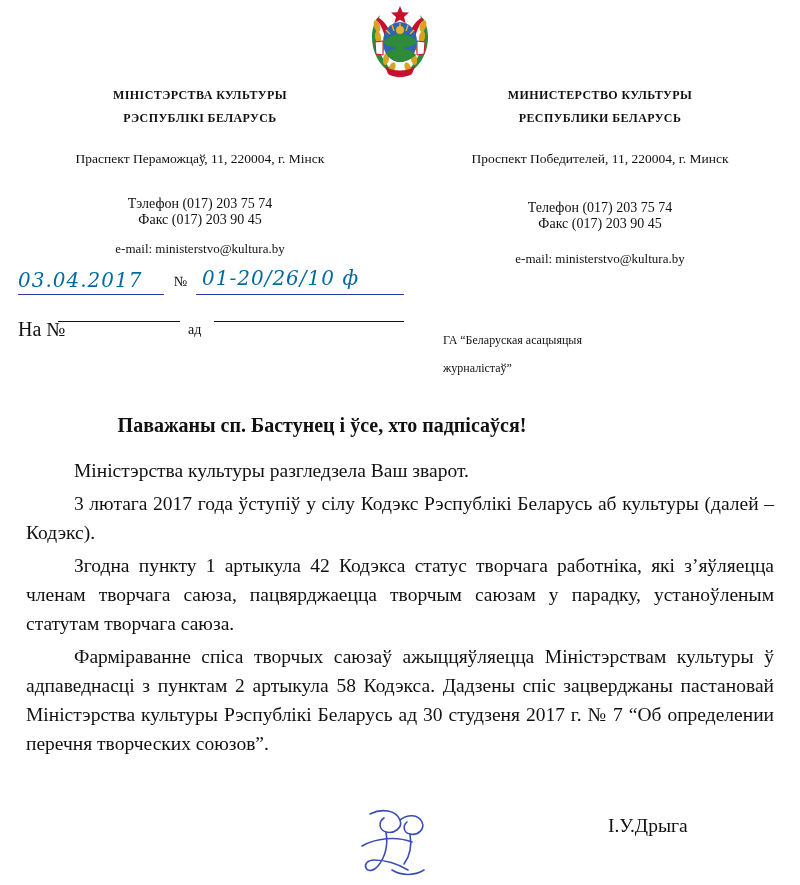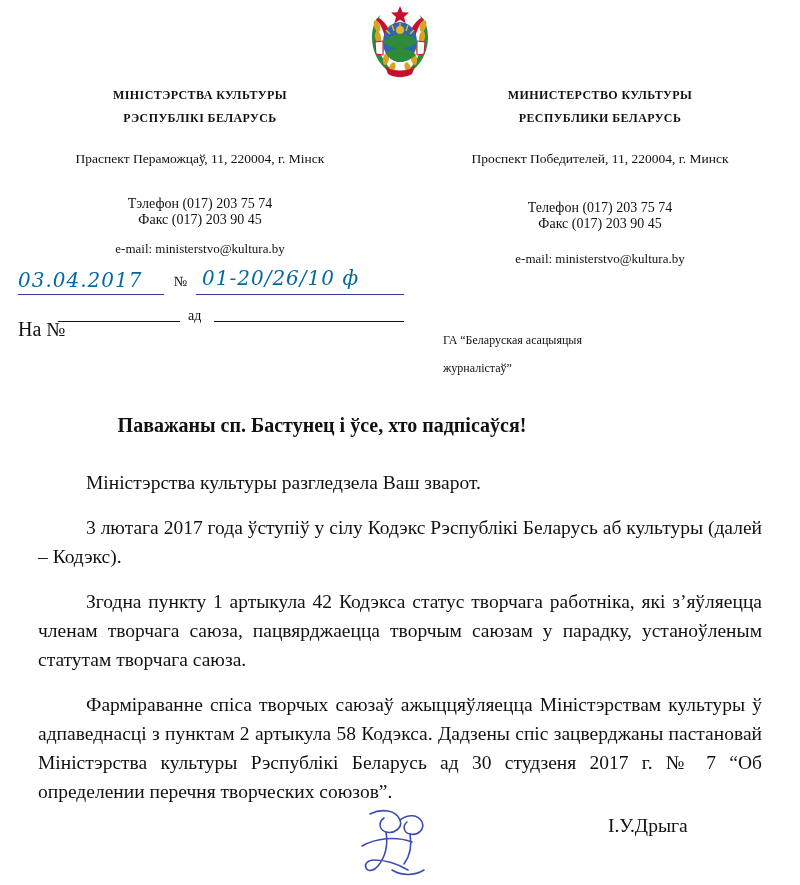--- a/index.html
+++ b/index.html
@@ -143,21 +143,21 @@
   .ref-line3 {
     position: absolute;
     left: 40px;
     top: 15px;
     width: 122px;
     border-bottom: 1px solid #111;
   }
   .ref-ad {
     position: absolute;
     left: 170px;
-    top: 2px;
+    top: 16px;
     font-size: 14px;
   }
   .ref-line4 {
     position: absolute;
     left: 196px;
     top: 15px;
     width: 190px;
     border-bottom: 1px solid #111;
   }
 
@@ -187,21 +187,21 @@
   .body-text {
     position: absolute;
     left: 22px;
     top: 452px;
     width: 756px;
     font-size: 19.5px;
     line-height: 29px;
     text-align: justify;
   }
   .body-text p {
-    margin: 16px;
+    margin: 4px;
     text-indent: 48px;
   }
 
   
   .sig-left {
     position: absolute;
     left: 22px;
     top: 788px;
     font-size: 19.5px;
     line-height: 27px;

